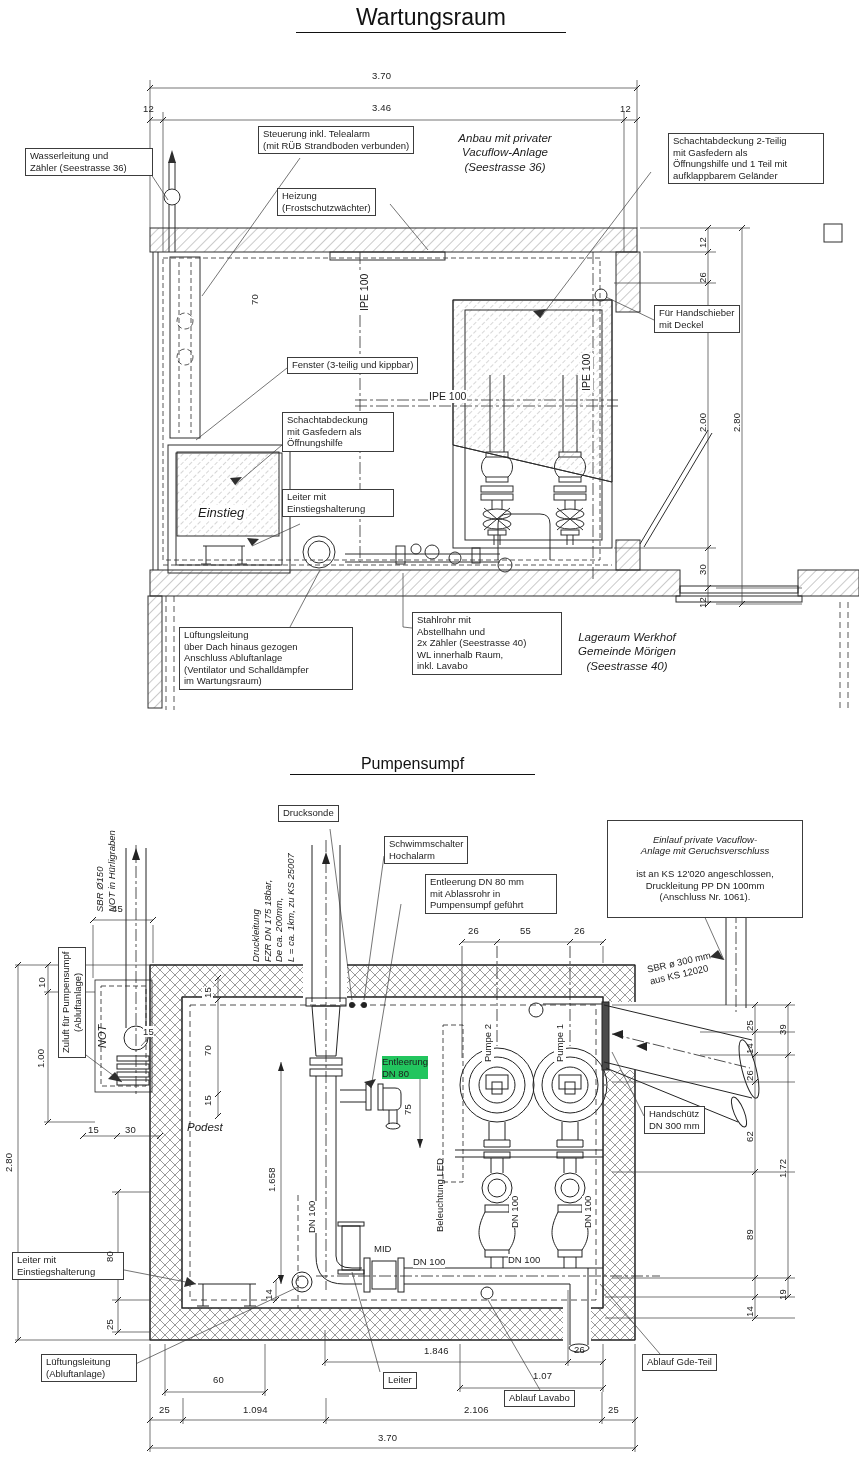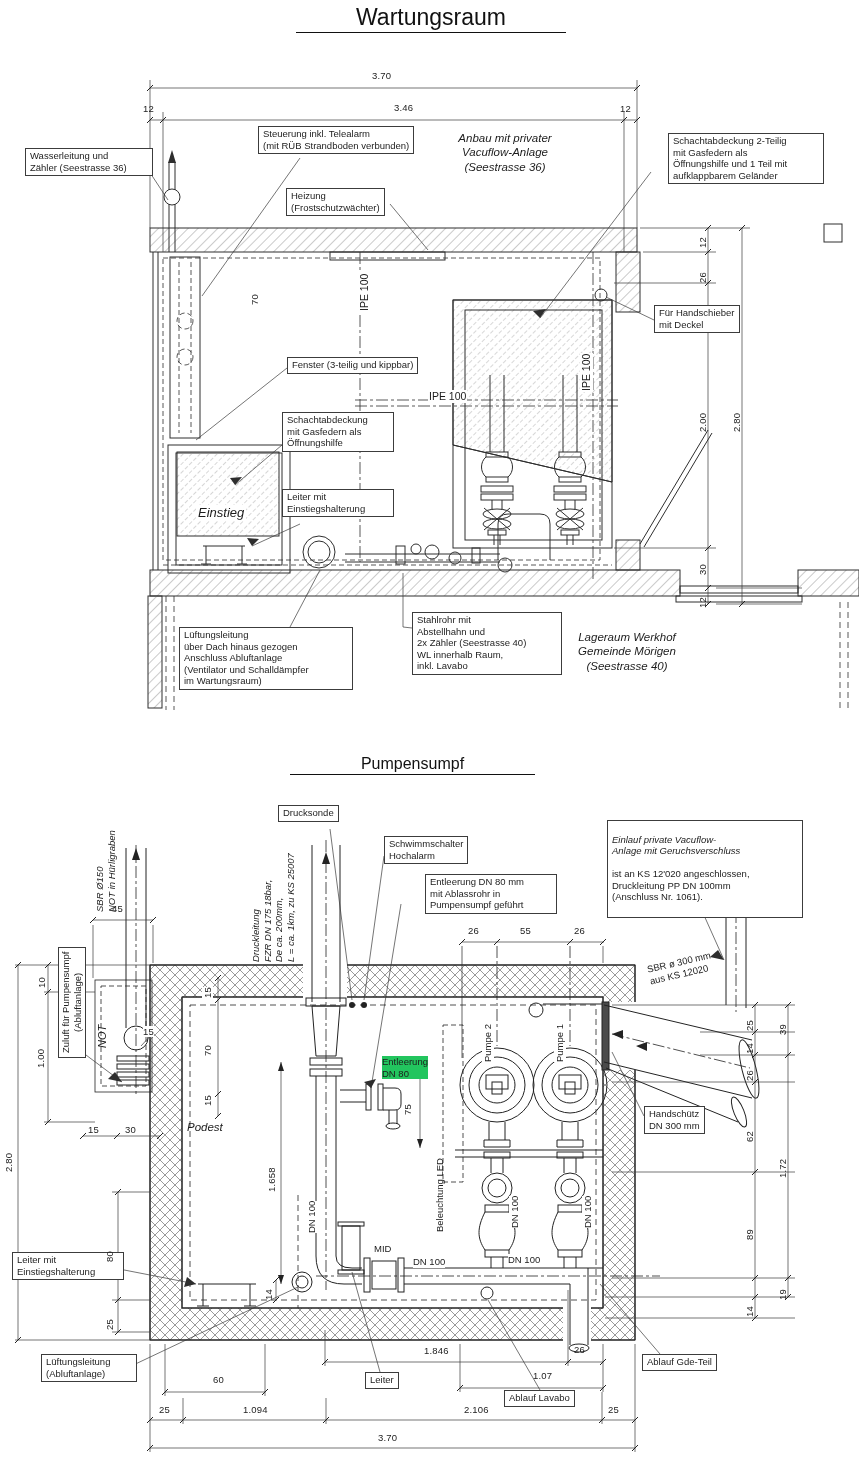--- a/index.html
+++ b/index.html
@@ -418,21 +418,21 @@
 Zähler (Seestrasse 36)</div>
 <div class="lbl bx" style="left:258px;top:126px;">Steuerung inkl. Telealarm
 (mit RÜB Strandboden verbunden)</div>
 <div class="lbl it big ctr" style="left:434px;top:131px;width:142px;">Anbau mit privater
 Vacuflow-Anlage
 (Seestrasse 36)</div>
 <div class="lbl bx" style="left:668px;top:133px;width:146px;">Schachtabdeckung 2-Teilig
 mit Gasfedern als
 Öffnungshilfe und 1 Teil mit
 aufklappbarem Geländer</div>
-<div class="lbl bx" style="left:286px;top:188px;">Heizung
+<div class="lbl bx" style="left:277px;top:188px;">Heizung
 (Frostschutzwächter)</div>
 <div class="lbl bx" style="left:654px;top:305px;">Für Handschieber
 mit Deckel</div>
 <div class="lbl bx" style="left:287px;top:357px;">Fenster (3-teilig und kippbar)</div>
 <div class="lbl bx" style="left:282px;top:412px;width:102px;">Schachtabdeckung
 mit Gasfedern als
 Öffnungshilfe</div>
 <div class="lbl bx" style="left:282px;top:489px;width:102px;">Leiter mit
 Einstiegshalterung</div>
 <div class="lbl it big" style="left:196px;top:505px;font-size:13px;background:#fff;padding:0 2px;">Einstieg</div>
@@ -444,21 +444,21 @@
 <div class="lbl bx" style="left:412px;top:612px;width:140px;">Stahlrohr mit
 Abstellhahn und
 2x Zähler (Seestrasse 40)
 WL innerhalb Raum,
 inkl. Lavabo</div>
 <div class="lbl it big ctr" style="left:556px;top:630px;width:142px;">Lageraum Werkhof
 Gemeinde Mörigen
 (Seestrasse 40)</div>
 
 <div class="dim" style="left:372px;top:70px;">3.70</div>
-<div class="dim" style="left:372px;top:102px;margin-left:22px;">3.46</div>
+<div class="dim" style="left:372px;top:102px;">3.46</div>
 <div class="dim" style="left:143px;top:103px;">12</div>
 <div class="dim" style="left:620px;top:103px;">12</div>
 <div class="dim r90" style="left:249px;top:305px;">70</div>
 <div class="dim r90" style="left:697px;top:248px;">12</div>
 <div class="dim r90" style="left:697px;top:283px;">26</div>
 <div class="dim r90" style="left:697px;top:432px;">2.00</div>
 <div class="dim r90" style="left:697px;top:575px;">30</div>
 <div class="dim r90" style="left:697px;top:608px;">12</div>
 <div class="dim r90" style="left:731px;top:432px;">2.80</div>
 
@@ -467,32 +467,32 @@
 <div class="lbl ipe" style="left:428px;top:390px;">IPE 100</div>
 
 <div class="ttl" style="left:290px;top:755px;width:245px;font-size:16px;">Pumpensumpf</div>
 
 <div class="lbl bx" style="left:254px;top:805px;margin-left:24px;">Drucksonde</div>
 <div class="lbl bx" style="left:384px;top:836px;">Schwimmschalter
 Hochalarm</div>
 <div class="lbl bx" style="left:401px;top:874px;width:122px;margin-left:24px;">Entleerung DN 80 mm
 mit Ablassrohr in
 Pumpensumpf geführt</div>
-<div class="lbl bx" style="left:607px;top:820px;width:186px;">
+<div class="lbl bx" style="left:607px;top:820px;width:186px;text-align:center;">
   <span class="it" style="display:block;">Einlauf private Vacuflow-
 Anlage mit Geruchsverschluss</span>
   <span style="display:block;">ist an KS 12'020 angeschlossen,
 Druckleitung PP DN 100mm
 (Anschluss Nr. 1061).</span>
 </div>
 <div class="lbl bx r90 ctr" style="left:58px;top:1058px;">Zuluft für Pumpensumpf
 (Abluftanlage)</div>
 <div class="lbl bx" style="left:644px;top:1106px;">Handschütz
 DN 300 mm</div>
-<div class="lbl bx" style="left:365px;top:1372px;text-align:center;">Leiter</div>
+<div class="lbl bx" style="left:383px;top:1372px;text-align:center;">Leiter</div>
 <div class="lbl bx" style="left:12px;top:1252px;width:102px;">Leiter mit
 Einstiegshalterung</div>
 <div class="lbl bx" style="left:41px;top:1354px;width:86px;">Lüftungsleitung
 (Abluftanlage)</div>
 <div class="lbl bx" style="left:504px;top:1390px;">Ablauf Lavabo</div>
 <div class="lbl bx" style="left:642px;top:1354px;">Ablauf Gde-Teil</div>
 
 <div class="lbl it r90" style="left:250px;top:962px;">Druckleitung
 FZR DN 175 18bar,
 De ca. 200mm,

